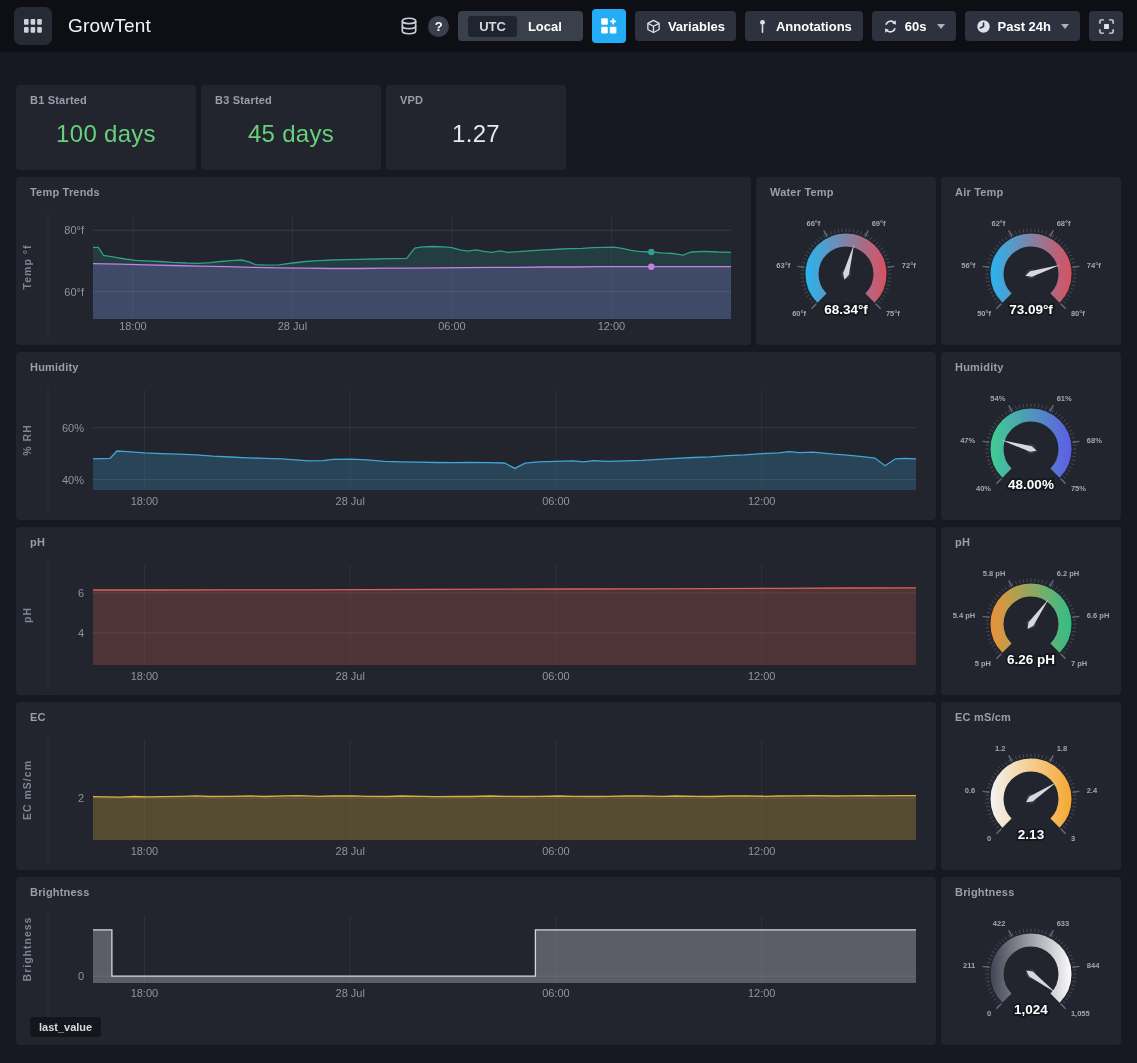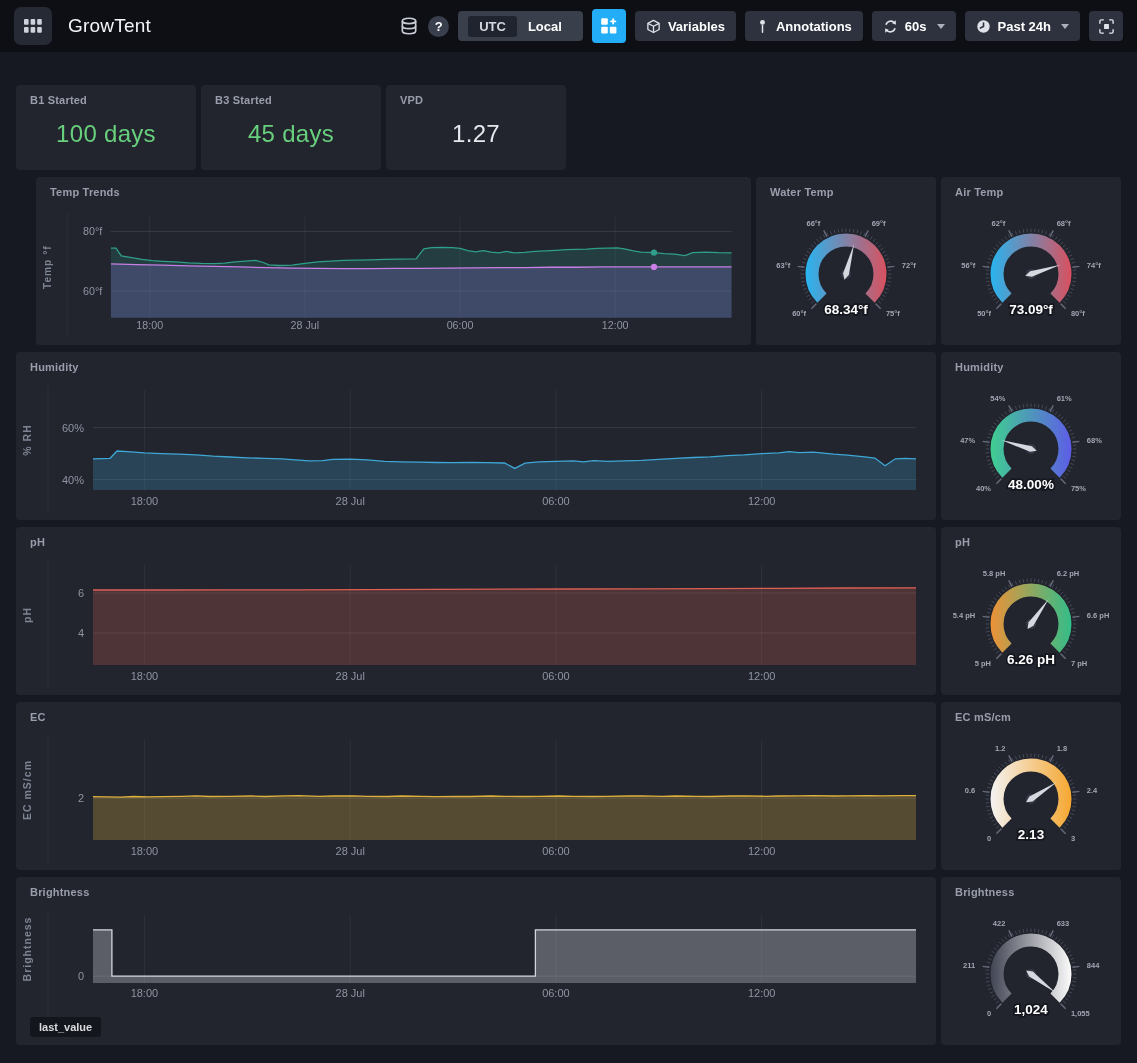--- a/index.html
+++ b/index.html
@@ -56,21 +56,21 @@
   }
   .panel { background:#22252e; border-radius:4px; position:relative; overflow:hidden; }
   .panel-title {
     padding:9px 14px 0 14px; font-size:11px; font-weight:700; color:#9a9eac; letter-spacing:.2px;
   }
   .stat { display:flex; flex-direction:column; }
   .stat-value {
     flex:1; display:flex; align-items:center; justify-content:center;
     font-size:24px; font-weight:400; padding-bottom:8px; letter-spacing:.3px;
   }
-  .span4 { grid-column:1 / 5;margin-left:20px; }
+  .span4 { grid-column:1 / 5; }
   .span5 { grid-column:1 / 6; }
   .chart-body { position:absolute; left:0; right:0; top:30px; bottom:0; }
   svg.chart { display:block; width:100%; height:138px; }
   svg.gauge { display:block; width:100%; height:138px; }
   .legend-badge {
     position:absolute; left:14px; bottom:8px; background:#14161d; color:#d8dade;
     font-size:11px; font-weight:700; padding:4px 9px; border-radius:3px; cursor:pointer;
   }
   
   svg text { font-family:"Liberation Sans", sans-serif; }

